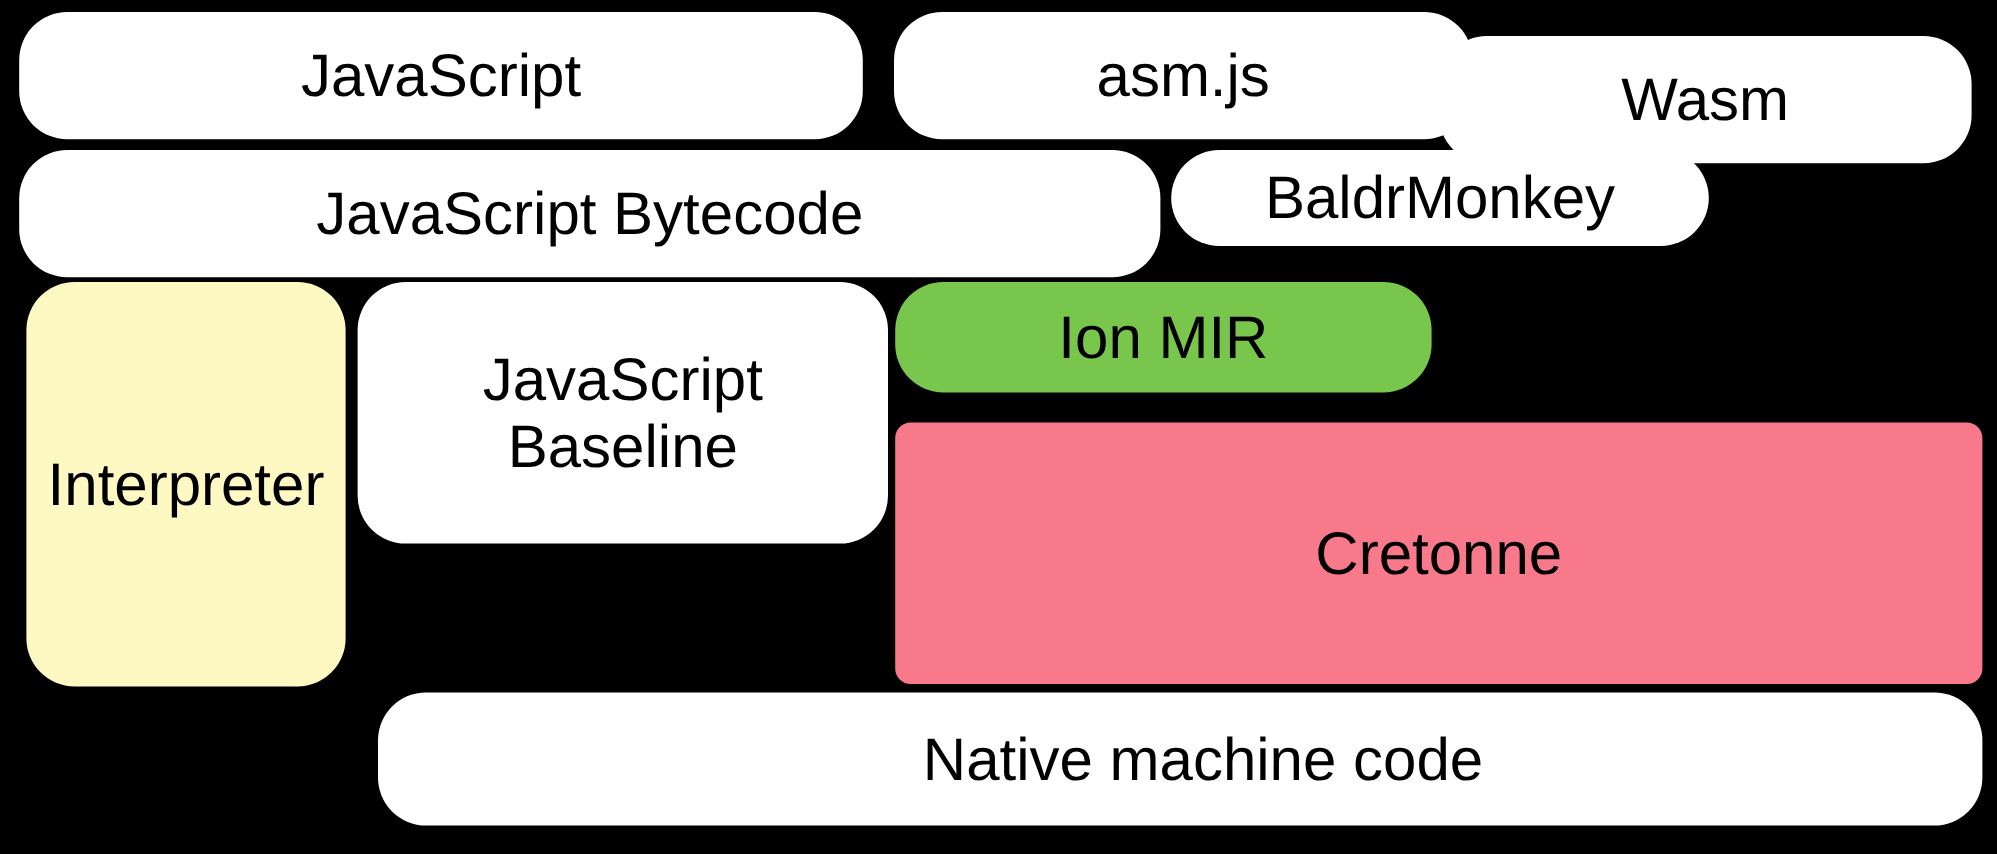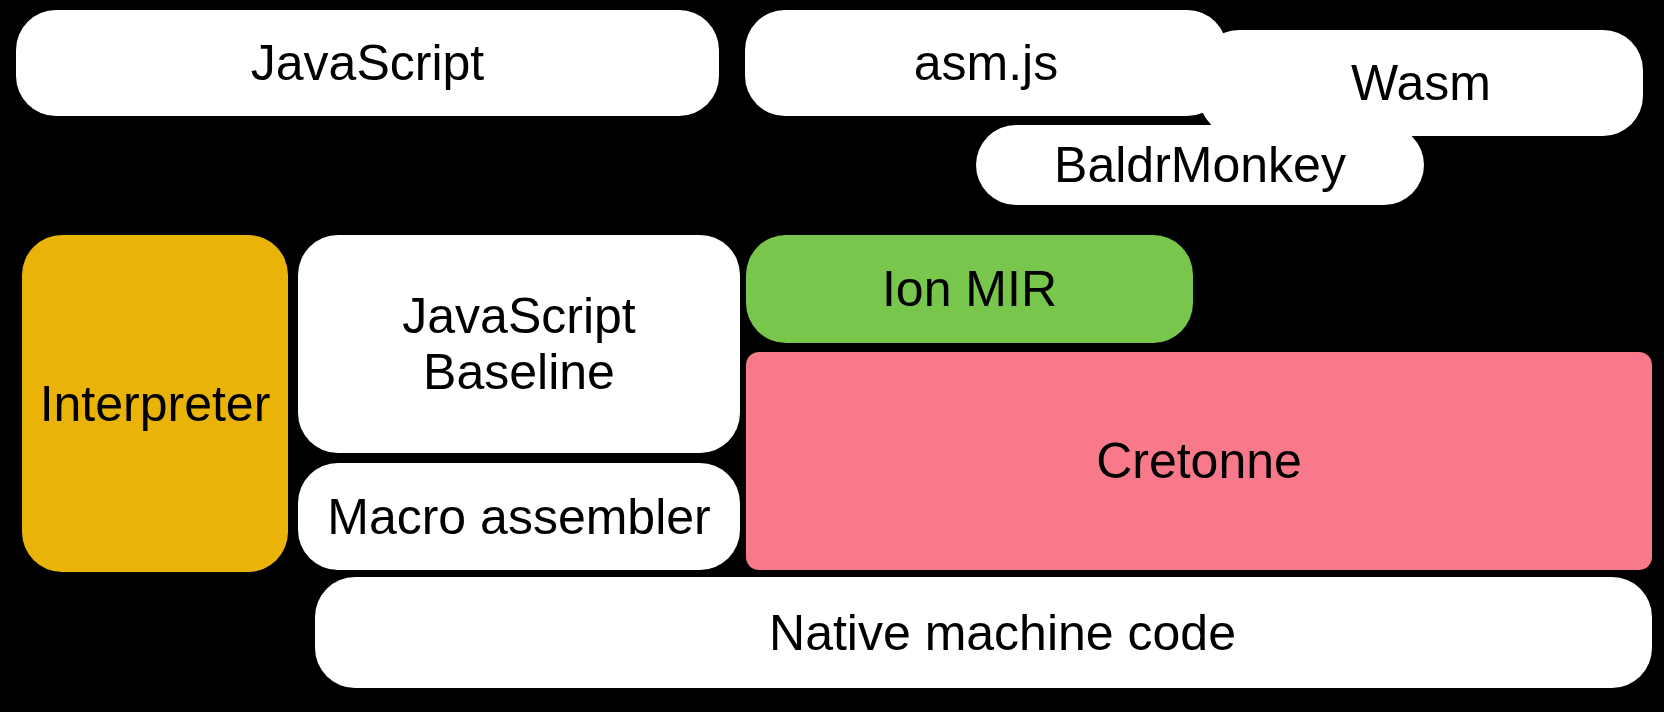--- a/index.html
+++ b/index.html
@@ -30,21 +30,21 @@
     box-sizing: border-box;
   }
   
   .b-javascript          { left: 16px;  top: 10px;  width: 703px;  height: 106px; }
   .b-asmjs               { left: 745px; top: 10px;  width: 482px;  height: 106px; }
   .b-wasm                { left: 1199px;top: 10px;  width: 444px;  height: 106px; margin-top: 20px; }
   .b-bytecode            { left: 16px;  top: 125px; width: 951px;  height: 106px; }
   .b-baldrmonkey         { left: 976px; top: 125px; width: 448px;  height: 80px; }
   .b-interpreter         { left: 22px;  top: 235px; width: 266px;  height: 337px; }
   .b-baseline            { left: 298px; top: 235px; width: 442px;  height: 218px; }
-  .b-ionmir              { left: 746px; top: 235px; width: 447px;  height: 108px; }
+  .b-ionmir              { left: 746px; top: 235px; width: 447px;  height: 92px; }
   .b-cretonne            { left: 746px; top: 352px; width: 906px;  height: 218px; border-radius: 13px; }
   .b-macroassembler      { left: 298px; top: 463px; width: 442px;  height: 107px; }
   .b-native              { left: 315px; top: 577px; width: 1337px; height: 111px; }
 </style>
 </head>
 <body>
 
 <div id="canvas" style="background: rgb(0, 0, 0);">
 
   <div class="box b-javascript" style="background: rgb(255, 255, 255);">
@@ -52,43 +52,43 @@
   </div>
 
   <div class="box b-asmjs" style="background: rgb(255, 255, 255);">
     <span>asm.js</span>
   </div>
 
   <div class="box b-wasm" style="background: rgb(255, 255, 255);">
     <span>Wasm</span>
   </div>
 
+  <div class="box b-bytecode" style="background: rgb(255, 255, 255);">
+    <span>JavaScript Bytecode</span>
+  </div>
 
   <div class="box b-baldrmonkey" style="background: rgb(255, 255, 255);">
     <span>BaldrMonkey</span>
   </div>
 
-  <div class="box b-interpreter" style="background: #eab308;">
+  <div class="box b-interpreter" style="background: #fef9c3;">
     <span>Interpreter</span>
   </div>
 
   <div class="box b-baseline" style="background: rgb(255, 255, 255);">
     <span>JavaScript
 Baseline</span>
   </div>
 
   <div class="box b-ionmir" style="background: rgb(120, 198, 75);">
     <span>Ion MIR</span>
   </div>
 
   <div class="box b-cretonne" style="background: rgb(247, 121, 138);">
     <span>Cretonne</span>
   </div>
 
-  <div class="box b-macroassembler" style="background: rgb(255, 255, 255);">
-    <span>Macro assembler</span>
-  </div>
 
   <div class="box b-native" style="background: rgb(255, 255, 255); padding-left: 38px;">
     <span>Native machine code</span>
   </div>
 
 </div>
 
 </body></html>

